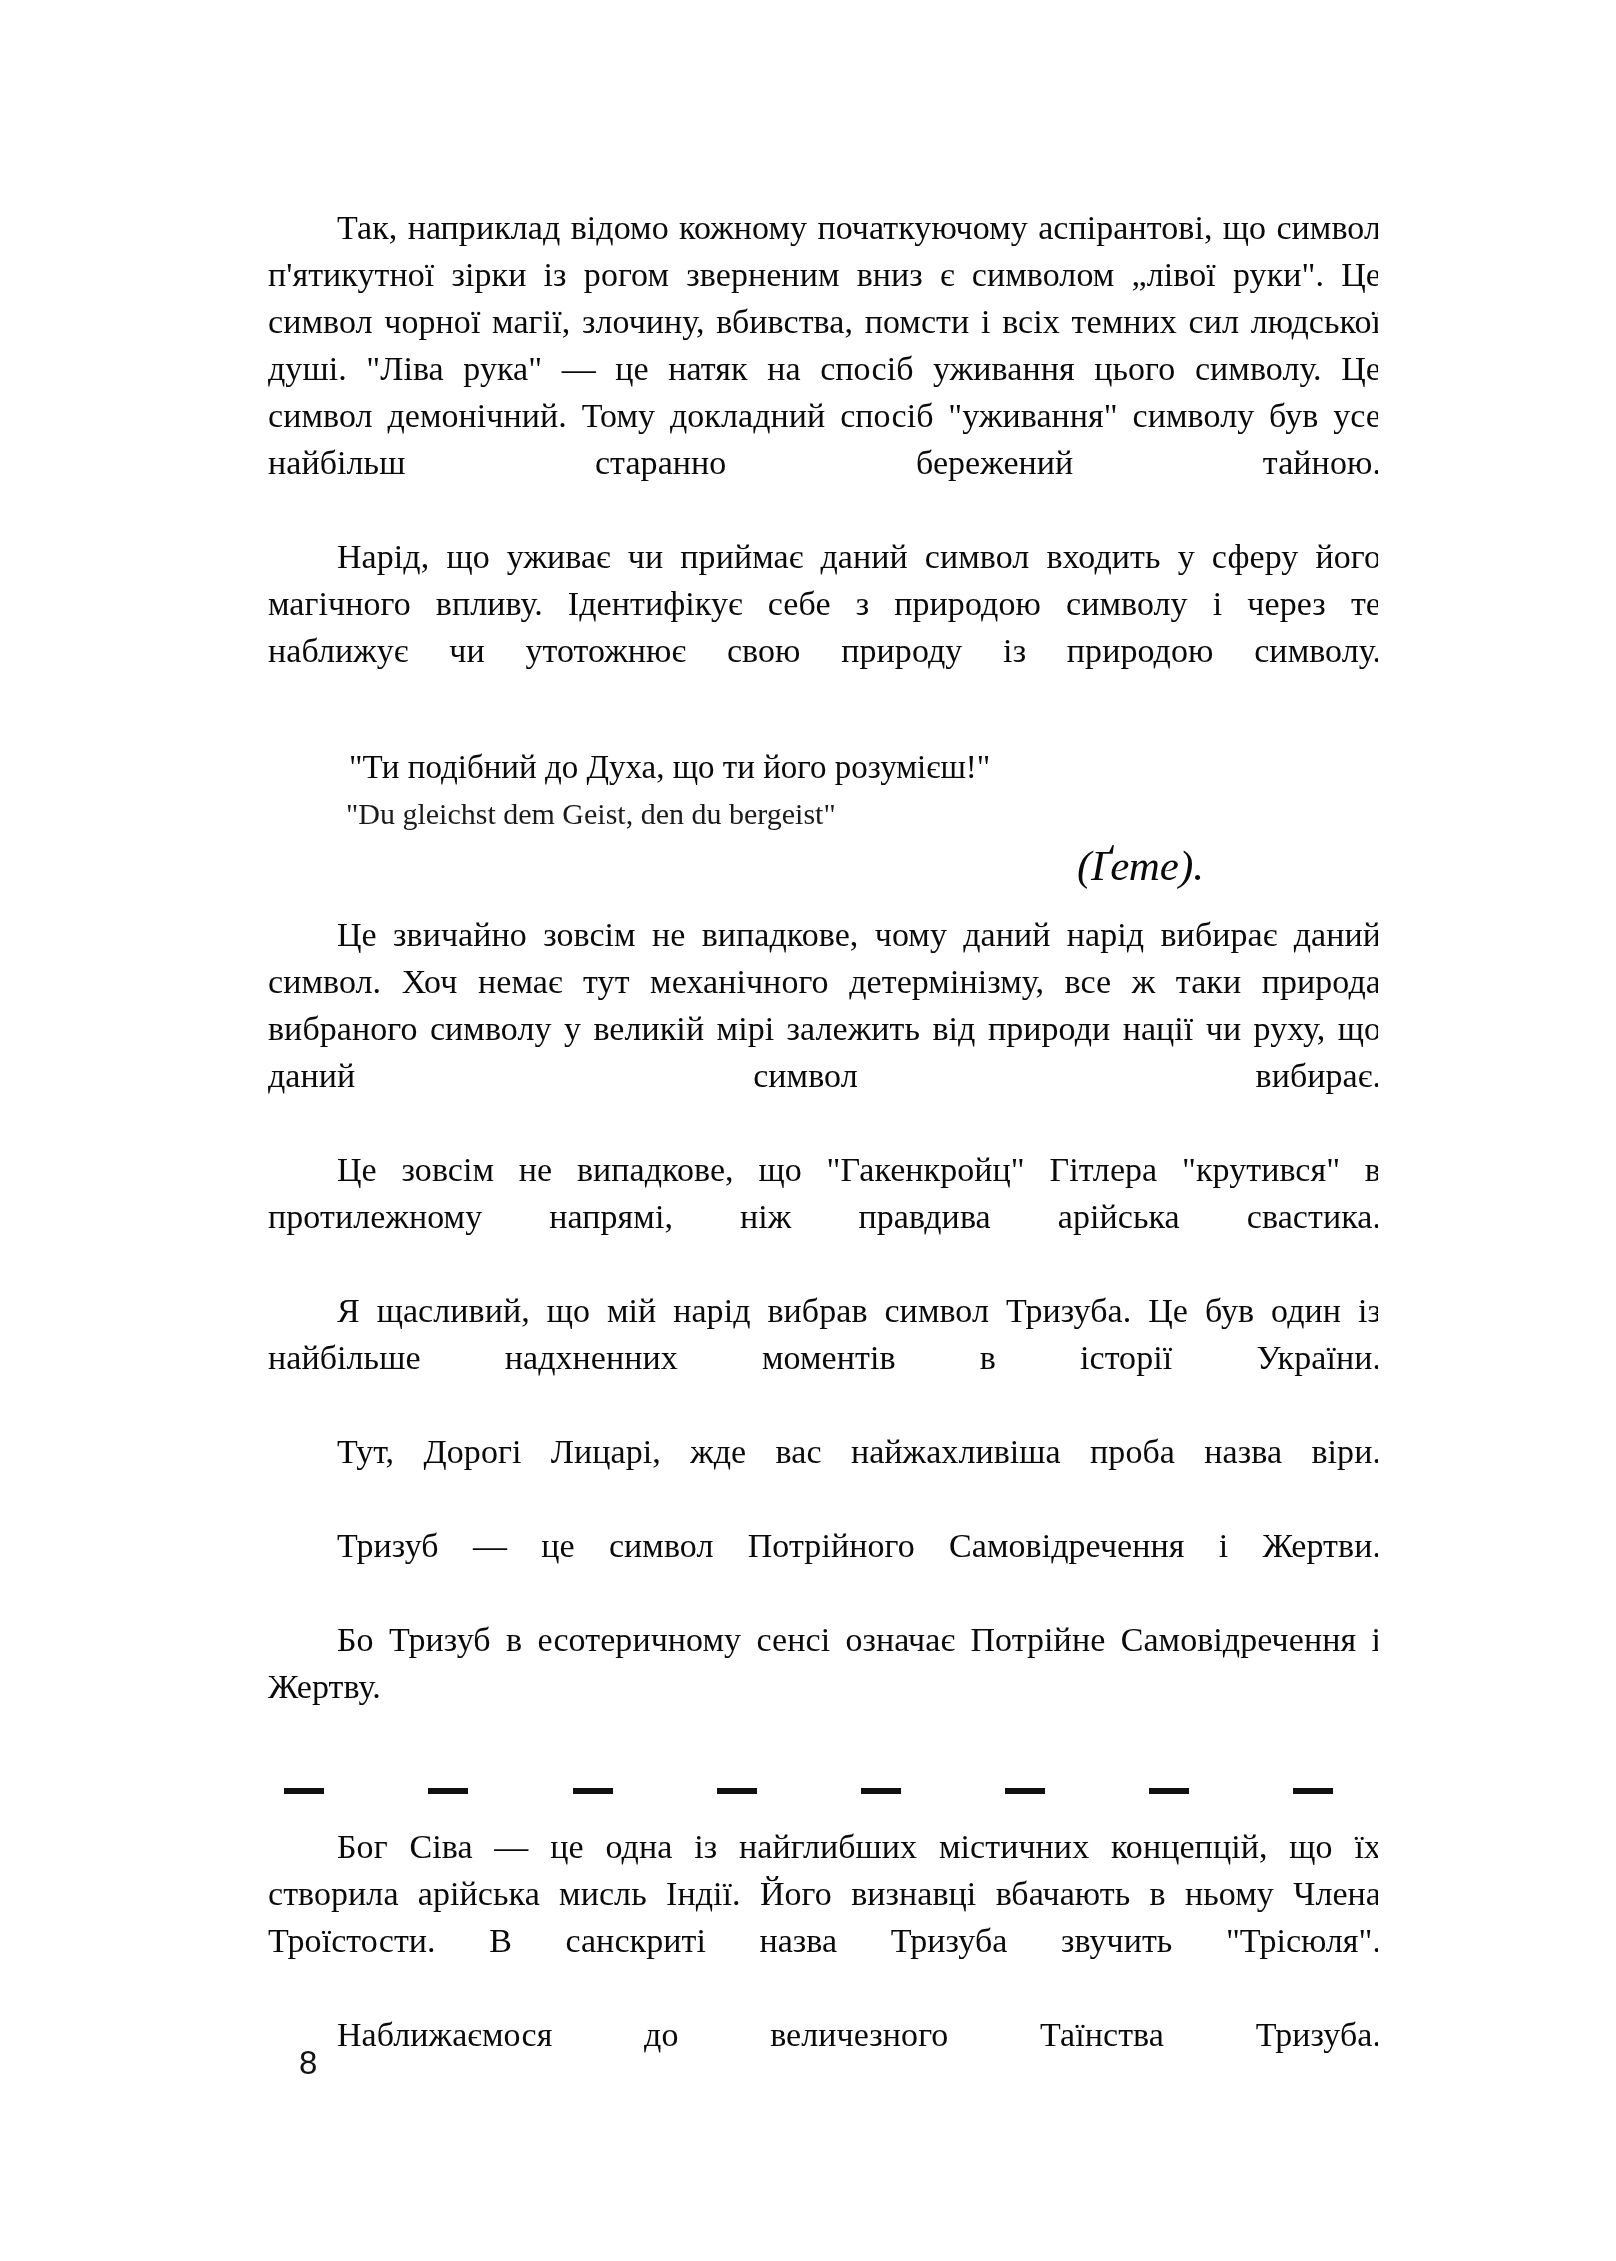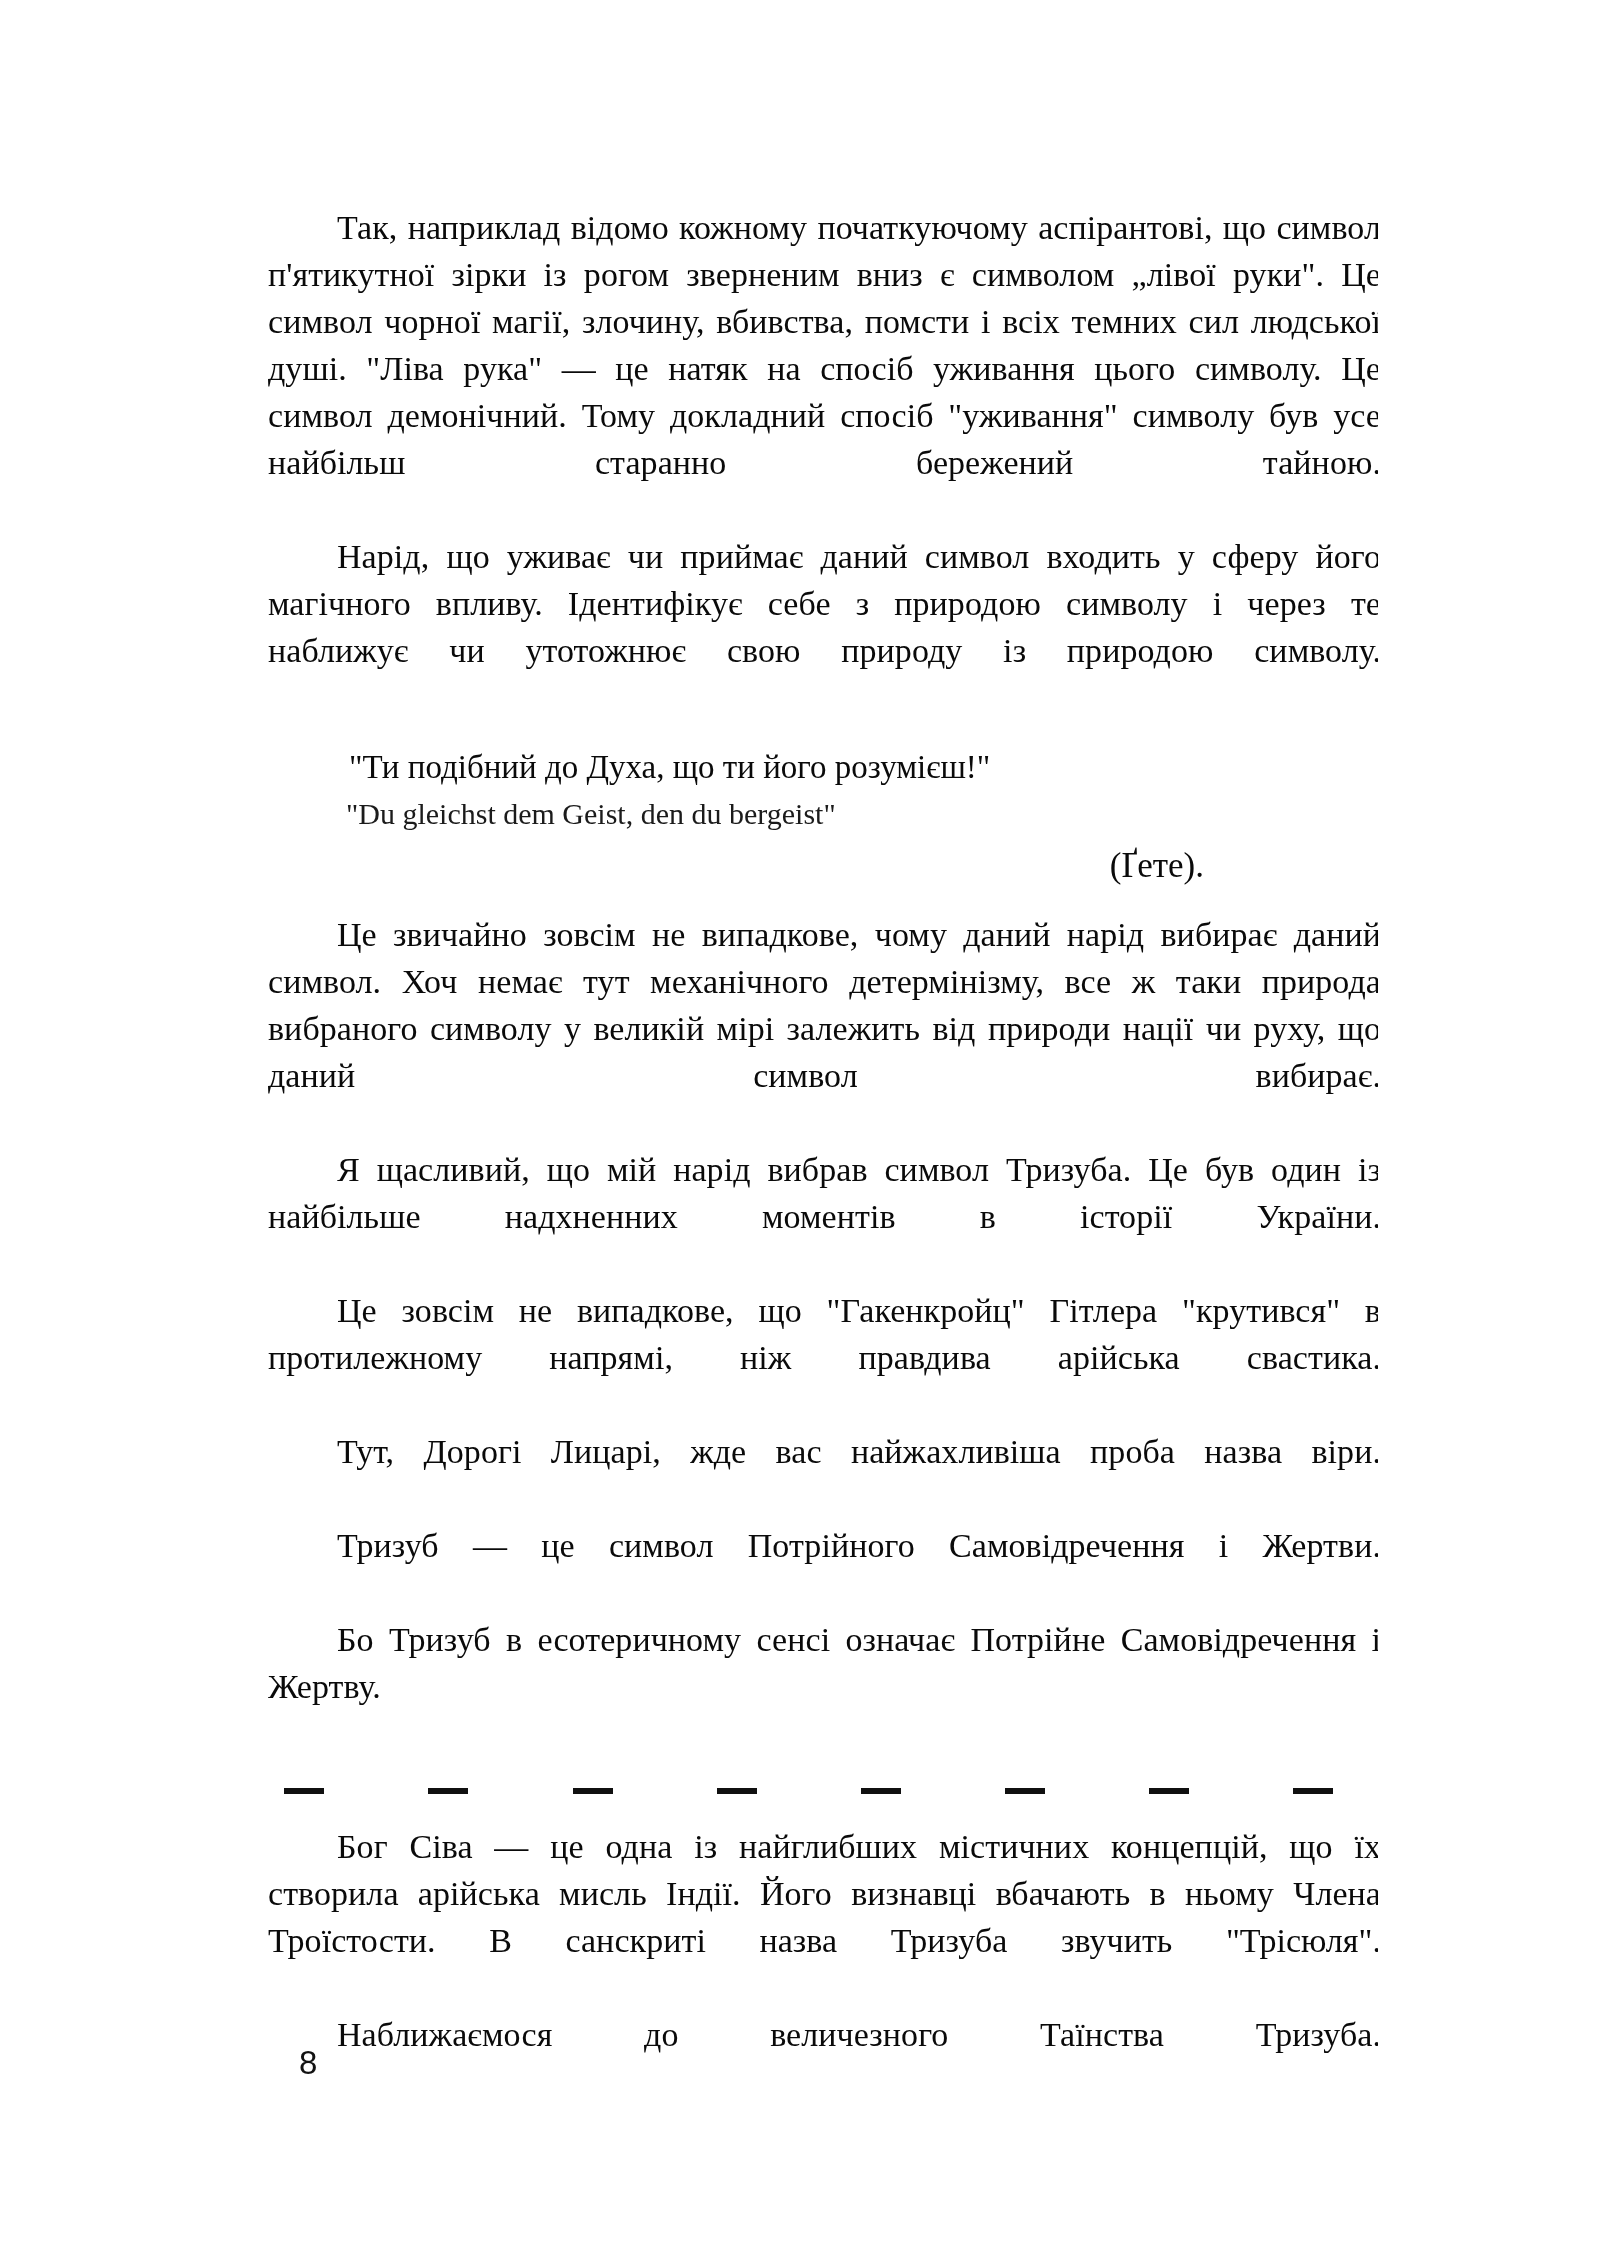--- a/index.html
+++ b/index.html
@@ -58,25 +58,26 @@
     font-size: 30px;
     line-height: 47px;
     text-indent: 0;
     padding-left: 78px;
     color: #1b1b1b;
     white-space: nowrap;
     font-family: "Liberation Serif", "DejaVu Serif", serif;
   }
   .quote-attrib {
     margin: 5.4px 0 0 0;
-    font-size: 35px;
+    font-size: 43px;
     line-height: 45px;
     text-align: right;
     padding-right: 177px;
     white-space: nowrap;
+    font-style: italic;
   }
   .gap-md { height: 23.5px; }
   .divider-row {
     display: flex;
     justify-content: space-between;
     align-items: center;
     width: 1049px;
     margin: 31px 0 29px 16.3px;
   }
   .divider-row .dash {
@@ -117,23 +118,23 @@
     <div class="quote-block">
       <p class="quote-uk">"Ти подібний до Духа, що ти його розумієш!"</p>
       <p class="quote-de">"Du gleichst dem Geist, den du bergeist"</p>
       <p class="quote-attrib">(Ґете).</p>
     </div>
 
     <div class="gap-md"></div>
 
     <p class="para">Це звичайно зовсім не випадкове, чому даний нарід ви­бирає даний символ. Хоч немає тут механічного детермінізму, все ж таки природа вибраного символу у великій мірі залежить від природи нації чи руху, що даний символ вибирає.</p>
 
+    <p class="para">Це зовсім не випадкове, що "Гакенкройц" Гітлера "кру­тився" в протилежному напрямі, ніж правдива арійська сва­стика.</p>
+
     <p class="para">Я щасливий, що мій нарід вибрав символ Тризуба. Це був один із найбільше надхненних моментів в історії України.</p>
-
-    <p class="para">Це зовсім не випадкове, що "Гакенкройц" Гітлера "кру­тився" в протилежному напрямі, ніж правдива арійська сва­стика.</p>
 
     <p class="para">Тут, Дорогі Лицарі, жде вас найжахливіша проба назва віри.</p>
 
     <p class="para">Тризуб — це символ Потрійного Самовідречення і Жертви.</p>
 
     <p class="para">Бо Тризуб в есотеричному сенсі означає Потрійне Само­відречення і Жертву.</p>
 
     <div class="divider-row">
       <span class="dash"></span>
       <span class="dash"></span>

